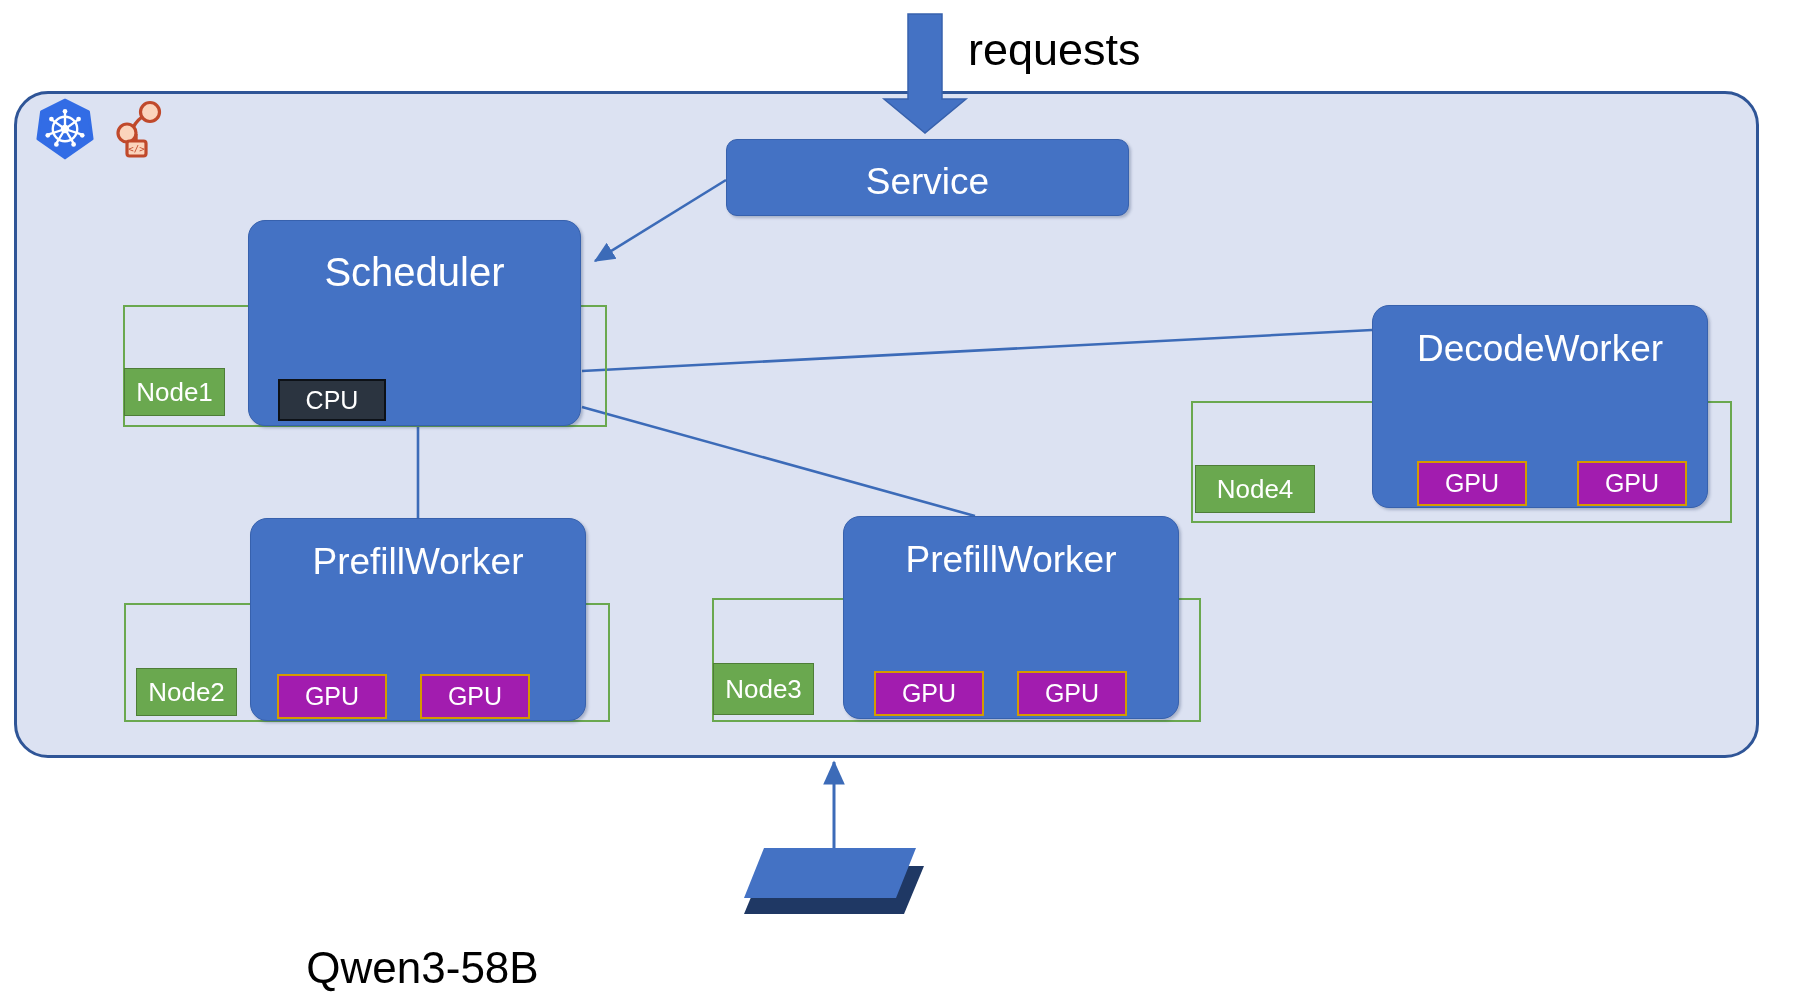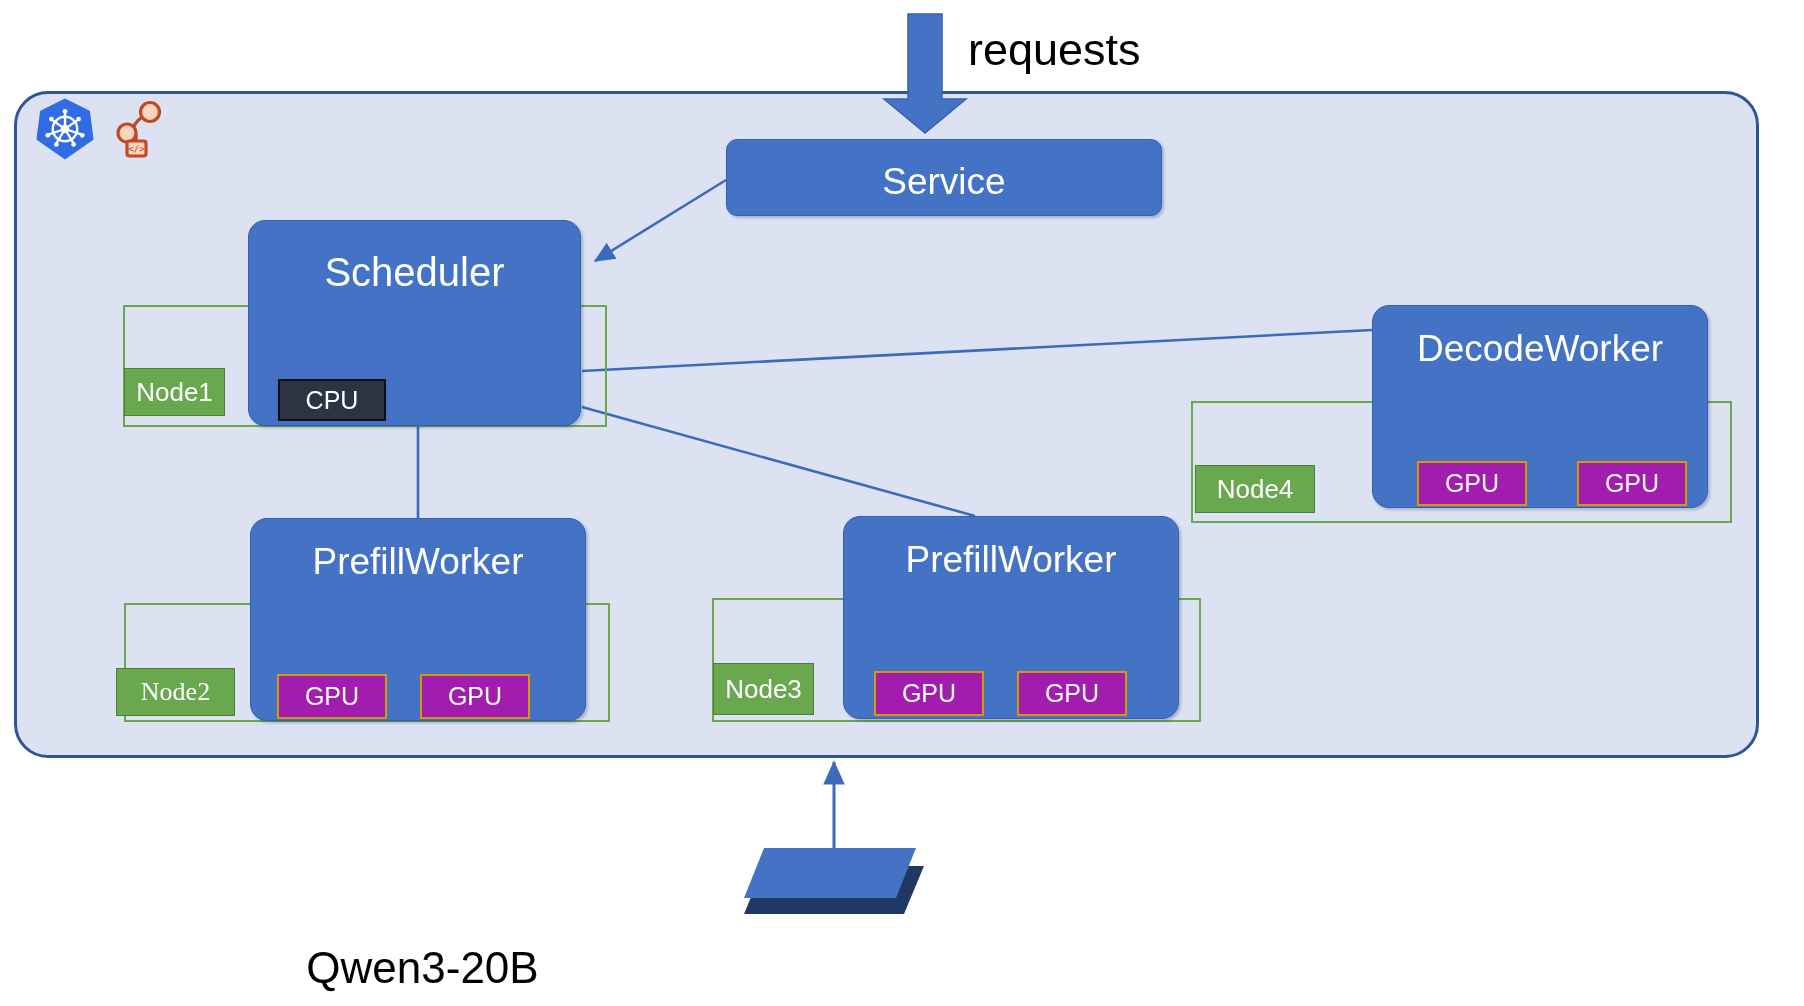--- a/index.html
+++ b/index.html
@@ -60,21 +60,21 @@
   .bluebox > .title {
     position: absolute;
     left: 0;
     right: 0;
     text-align: center;
     color: #ffffff;
     white-space: nowrap;
   }
 
   #service-box {
-    left: 726px; top: 139px; width: 436px; height: 77px;
+    left: 726px; top: 139px; width: 403px; height: 77px;
     border-radius: 11px;
   }
   #service-box > .title { top: 21px; font-size: 37px; }
 
   #scheduler-box {
     left: 248px; top: 220px; width: 333px; height: 206px;
     border-radius: 17px;
   }
   #scheduler-box > .title { top: 20px; font-size: 40px; margin-top: 9px; }
 
@@ -114,21 +114,21 @@
     background: #6aa84f;
     border: 1.5px solid #4e7d38;
     color: #ffffff;
     font-size: 26px;
     display: flex;
     align-items: center;
     justify-content: center;
     box-sizing: border-box;
   }
   #node1-label { left: 124px; top: 368px; width: 101px; height: 48px; }
-  #node2-label { left: 116px; top: 668px; width: 119px; height: 48px; font-family: Liberation Serif, serif; }
+  #node2-label { left: 136px; top: 668px; width: 101px; height: 48px; }
   #node3-label { left: 713px; top: 663px; width: 101px; height: 52px; }
   #node4-label { left: 1195px; top: 465px; width: 120px; height: 48px; }
 
   
   .cpu-badge {
     position: absolute;
     background: #2b3440;
     border: 2px solid #0d1117;
     color: #ffffff;
     font-size: 25px;
@@ -311,16 +311,16 @@
   <div class="gpu-badge" id="gpu-d-b">GPU</div>
 
   <div id="model-shape">
     <svg viewBox="0 0 180 70" width="180" height="70">
       <polygon points="20,20 180,20 160,68 0,68" fill="#1f3864"></polygon>
       <polygon points="20,2 172,2 152,52 0,52" fill="#4472c4"></polygon>
     </svg>
   </div>
 
   <div id="model-label">
-    <span id="model-label-inner">Qwen3-20B</span>
+    <span id="model-label-inner">Qwen3-58B</span>
   </div>
 
 </div>
 
 </body></html>

